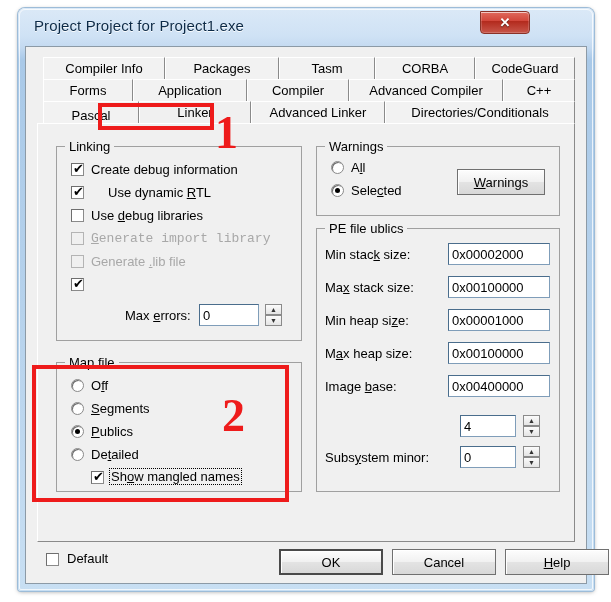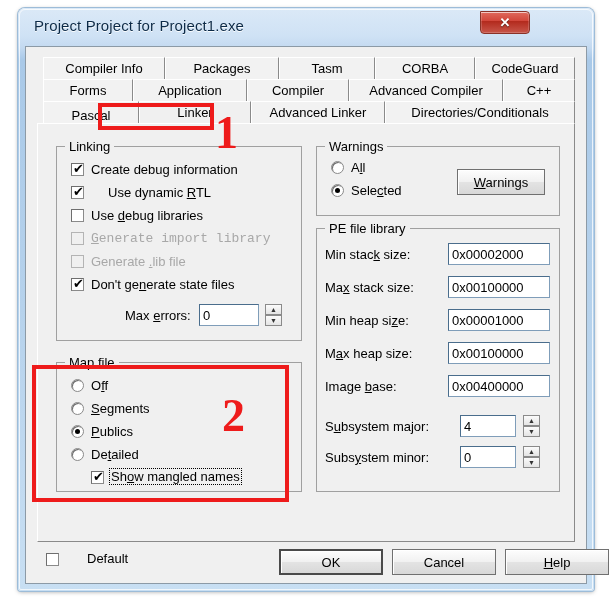--- a/index.html
+++ b/index.html
@@ -391,21 +391,20 @@
               <div class="lbl" style="left: 51px; top: 38px;">Use dynamic <u>R</u>TL</div>
               <div class="chk" style="left: 14px; top: 62px;"></div>
               <div class="lbl" style="left: 34px; top: 61px;">Use <u>d</u>ebug libraries</div>
               <div class="chk dis" style="left: 14px; top: 85px;"></div>
               <div class="lbl dis" style="left: 34px; top: 84px; font-family: Liberation Mono, monospace;"><u>G</u>enerate import library</div>
               <div class="chk dis" style="left: 14px; top: 108px;"></div>
               <div class="lbl dis" style="left: 34px; top: 107px;">Generate <u>.</u>lib file</div>
               <div class="chk" style="left: 14px; top: 131px;">
                 <span class="tick">✔</span>
               </div>
-              <div class="lbl" style="left: 34px; top: 130px;">Don't ge<u>n</u>erate state files</div>
               <div class="lbl" style="left: 68px; top: 161px;">Max <u>e</u>rrors:</div>
               <div class="edit" style="left: 142px; top: 157px; width: 60px; height: 22px;">0</div>
               <div class="spin" style="left: 208px; top: 157px;">
                 <div class="up">▲</div>
                 <div class="dn">▼</div>
               </div>
             </div>
 
           <div class="group" style="left:18px; top:238px; width:246px; height:130px;">
             <div class="group-title">Map file</div>
@@ -432,51 +431,50 @@
               <div class="radio" style="left: 14px; top: 37px;">
                 <span class="dot"></span>
               </div>
               <div class="lbl" style="left: 34px; top: 36px;">Sele<u>c</u>ted</div>
               <div class="btn" style="left: 140px; top: 22px; width: 88px; height: 26px;">
                 <span><u>W</u>arnings</span>
               </div>
             </div>
 
           <div class="group" style="left:278px; top:104px; width:244px; height:264px;">
-            <div class="group-title">PE file library</div>
+            <div class="group-title">PE file ublics</div>
           <div class="fieldlbl" style="left: 8px; top: 18px; width: 118px;">Min stac<u>k</u> size:</div>
               <div class="edit" style="left: 131px; top: 14px; width: 102px; height: 22px;">0x00002000</div>
               <div class="fieldlbl" style="left: 8px; top: 51px; width: 118px;">Ma<u>x</u> stack size:</div>
               <div class="edit" style="left: 131px; top: 47px; width: 102px; height: 22px;">0x00100000</div>
               <div class="fieldlbl" style="left: 8px; top: 84px; width: 118px;">Min heap si<u>z</u>e:</div>
               <div class="edit" style="left: 131px; top: 80px; width: 102px; height: 22px;">0x00001000</div>
               <div class="fieldlbl" style="left: 8px; top: 117px; width: 118px;">M<u>a</u>x heap size:</div>
               <div class="edit" style="left: 131px; top: 113px; width: 102px; height: 22px;">0x00100000</div>
               <div class="fieldlbl" style="left: 8px; top: 150px; width: 118px;">Image <u>b</u>ase:</div>
               <div class="edit" style="left: 131px; top: 146px; width: 102px; height: 22px;">0x00400000</div>
-              <div class="fieldlbl" style="left: 8px; top: 190px; width: 130px;">S<u>u</u>bsystem major:</div>
               <div class="edit" style="left: 143px; top: 186px; width: 56px; height: 22px;">4</div>
               <div class="spin" style="left: 206px; top: 186px;">
                 <div class="up">▲</div>
                 <div class="dn">▼</div>
               </div>
               <div class="fieldlbl" style="left: 8px; top: 221px; width: 130px;">Subs<u>y</u>stem minor:</div>
               <div class="edit" style="left: 143px; top: 217px; width: 56px; height: 22px;">0</div>
               <div class="spin" style="left: 206px; top: 217px;">
                 <div class="up">▲</div>
                 <div class="dn">▼</div>
               </div>
             </div>
 
         </div>
       </div>
 
       <div style="position:absolute; left:0; top:495px; width:560px; height:42px;">
         <div class="chk" style="left:20px; top:11px;"></div>
-        <div class="lbl" style="left:41px; top:9px;margin-left:20px;">Default</div>
+        <div class="lbl" style="left:41px; top:9px;">Default</div>
 
         <div class="btn default" style="left:253px; top:7px; width:104px; height:26px;">OK</div>
         <div class="btn" style="left:366px; top:7px; width:104px; height:26px;">Cancel</div>
         <div class="btn" style="left:479px; top:7px; width:104px; height:26px;">
           <span><u>H</u>elp</span>
         </div>
       </div>
 
     </div>
   </div>

